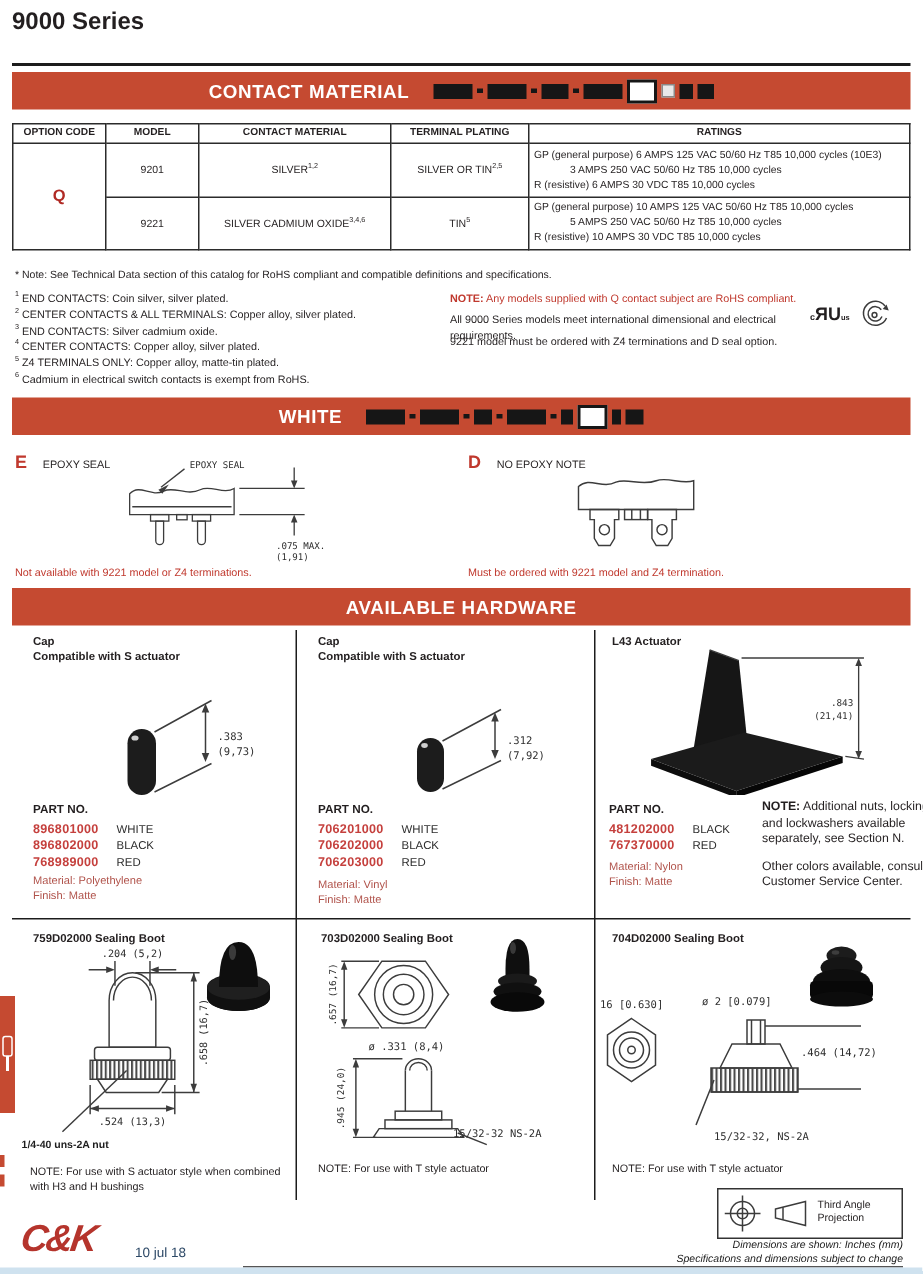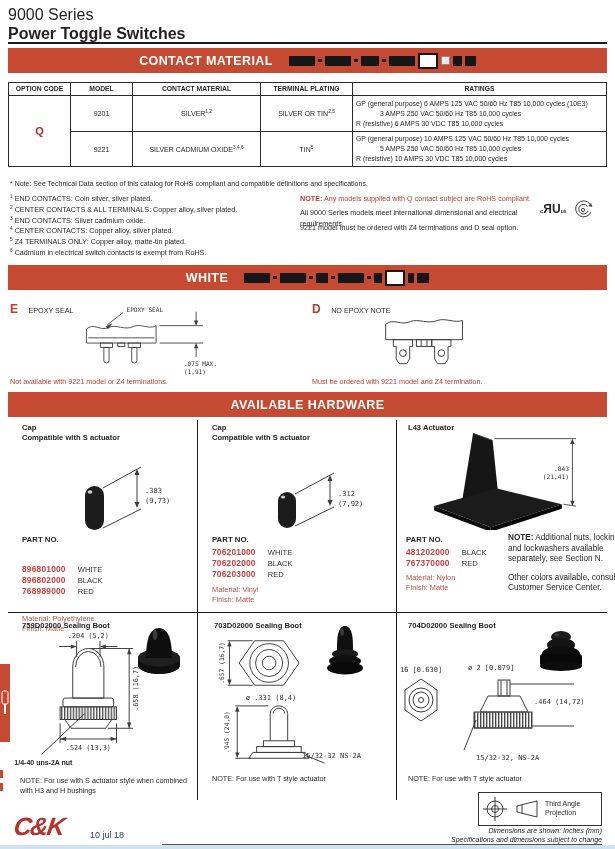--- a/index.html
+++ b/index.html
@@ -52,22 +52,21 @@
   
   .ital{font-style:italic;font-size:7px;color:#222;text-align:right}
   .ck{font-style:italic;font-weight:900;font-size:25px;color:#b5342c;letter-spacing:-1.5px;transform:skewX(-8deg)}
   .date{font-size:9px;color:#2c4866}
   .edge{background:#c54a31}
 </style>
 </head>
 <body>
 
 <div class="abs" style="left:8px;top:5px">
-  <div style="font-size:16px;font-weight:normal;line-height:19px">9000 Series</div>
-  <div style="font-size:16px;font-weight:bold;line-height:19px">Power Toggle Switches</div>
+  <div style="font-size:16px;font-weight:bold;line-height:19px">9000 Series</div>
 </div>
 <div class="abs hline" style="left:8px;top:42px;width:599px;height:1.6px"></div>
 
 <div class="abs banner" style="top:48px">
   <span>CONTACT MATERIAL</span>
   <span class="segs">
     <span class="seg" style="width:26px"></span>
       <span class="seg dash"></span>
     <span class="seg" style="width:26px"></span>
       <span class="seg dash"></span>
@@ -233,24 +232,24 @@
   <line class="st" x1="48" y1="38" x2="86" y2="17"></line>
   <line class="st" x1="48" y1="78" x2="86" y2="59"></line>
   <line class="st" x1="82" y1="21" x2="82" y2="56"></line>
   <path class="f" d="M82,19 l-2.5,6 h5 z"></path>
   <path class="f" d="M82,58 l-2.5,-6 h5 z"></path>
   <text x="90" y="43">.383</text>
   <text x="90" y="53">(9,73)</text>
 </svg>
 <div class="abs" style="left:22px;top:535px">
   <div class="pnl">PART NO.</div>
-  <div class="prow" style="margin-top:20px"><span class="pn">896801000</span><span class="pcol">WHITE</span></div>
+  <div class="prow" style="margin-top:3px"><span class="pn">896801000</span><span class="pcol">WHITE</span></div>
   <div class="prow"><span class="pn">896802000</span><span class="pcol">BLACK</span></div>
   <div class="prow"><span class="pn">768989000</span><span class="pcol">RED</span></div>
-  <div class="mat" style="margin-top:17px">Material: Polyethylene</div>
+  <div class="mat" style="margin-top:2px">Material: Polyethylene</div>
   <div class="mat">Finish: Matte</div>
 </div>
 
 <div class="abs" style="left:212px;top:423px">
   <div class="hwt">Cap</div>
   <div class="hwt">Compatible with S actuator</div>
 </div>
 <svg class="abs" style="left:248px;top:452px" width="130" height="98" viewBox="0 0 130 98">
   <rect x="30" y="40" width="18" height="36" rx="9" fill="#1c1c1c"></rect>
   <ellipse cx="35" cy="45" rx="2.2" ry="1.6" fill="#cfcfcf"></ellipse>

